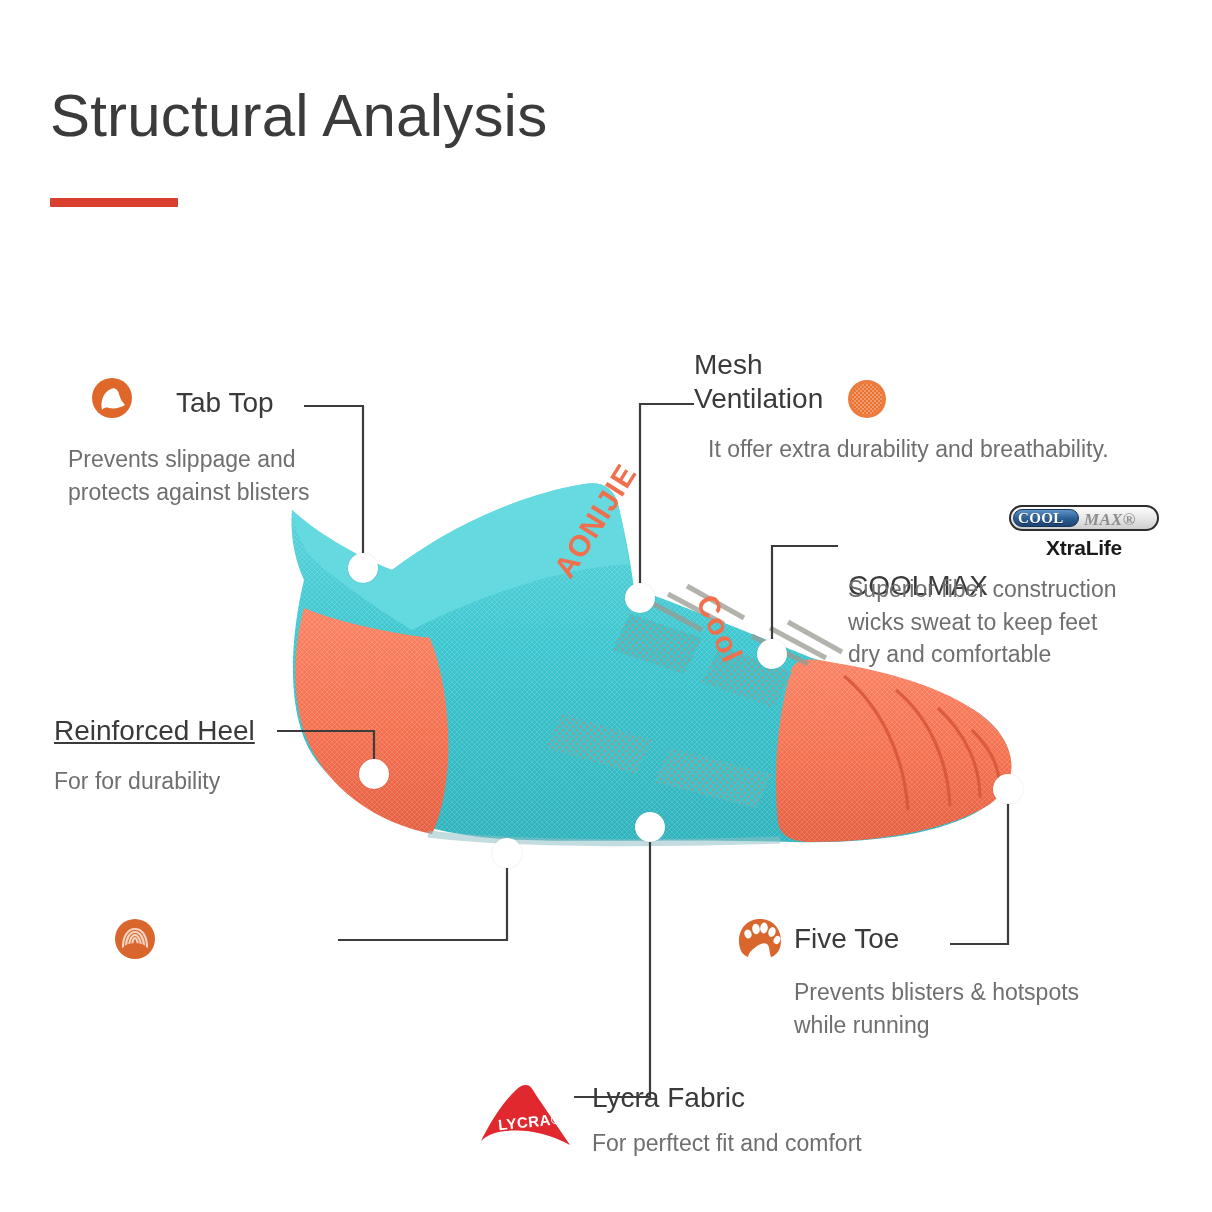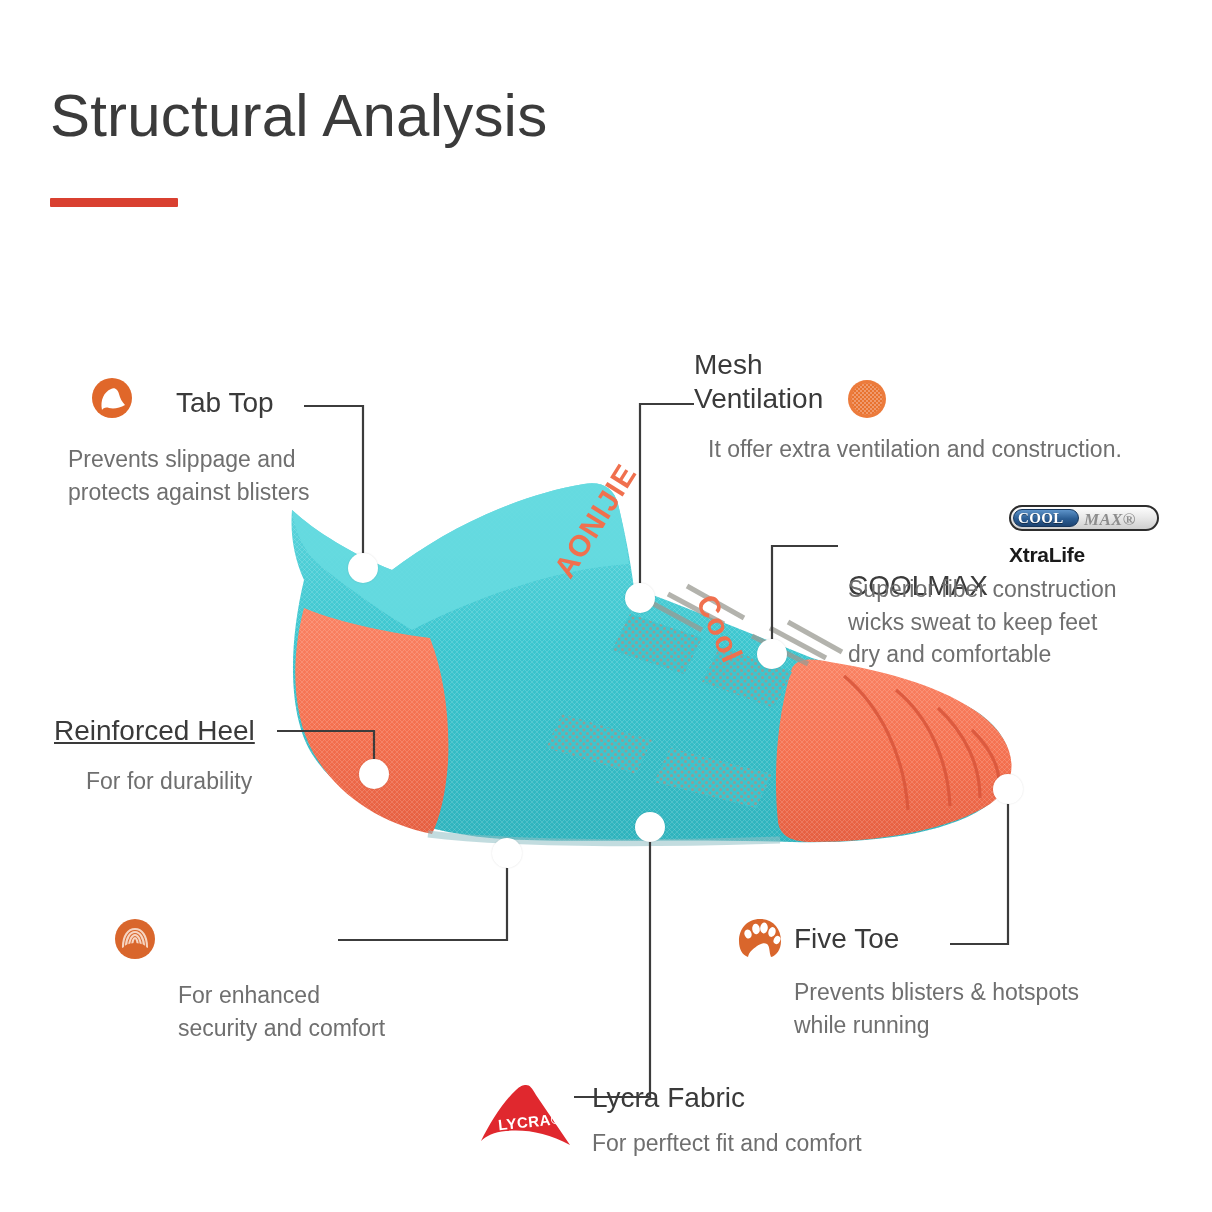--- a/index.html
+++ b/index.html
@@ -74,21 +74,21 @@
     letter-spacing:0.4px; line-height:17px;
     text-shadow:0 1px 0 rgba(0,0,0,.45);
   }
   .cm-max {
     position:absolute; left:73px; top:4px;
     font-family:"Liberation Serif", serif;
     font-size:17px; font-weight:700; color:#8d8d8d;
     letter-spacing:0.3px; line-height:17px;font-style:italic;
   }
   .cm-xtralife {
-    margin-top:12px; width:150px;
+    margin-top:5px; text-align:center; width:150px;
     font-size:21px; font-weight:700; color:#1a1a1a;
     letter-spacing:-0.3px; font-family:"Liberation Sans", sans-serif;
   }
 
   
   .lycra-logo { position:absolute; }
   .lycra-text {
     position:absolute; left:20px; top:30px;
     font-size:15px; font-weight:700; color:#ffffff;
     letter-spacing:0.5px;
@@ -293,21 +293,21 @@
           <rect width="4" height="4" fill="#f09a6d"></rect>
           <rect x="0" y="0" width="2" height="2" fill="#e8732f"></rect>
           <rect x="2" y="2" width="2" height="2" fill="#e8732f"></rect>
         </pattern>
       </defs>
       <circle cx="21" cy="21" r="19" fill="#ec7b3c"></circle>
       <circle cx="21" cy="21" r="15.5" fill="url(#icomesh)"></circle>
     </svg>
   </div>
   <div class="co" style="left:708px;top:433px;width:500px;">
-    <div class="co-sub">It offer extra ventilation and construction.</div>
+    <div class="co-sub">It offer extra durability and breathability.</div>
   </div>
 
   <div class="co" style="left:848px;top:529px;margin-top:40px;">
     <div class="co-head">COOLMAX</div>
   </div>
   <div class="coolmax-badge" style="left:1009px;top:505px;">
     <div class="cm-pill">
       <div class="cm-oval"></div>
       <div class="cm-cool">COOL</div>
       <div class="cm-max">MAX®</div>
@@ -316,39 +316,35 @@
   </div>
   <div class="co" style="left:848px;top:573px;width:340px;">
     <div class="co-sub">Superior fiber construction
 wicks sweat to keep feet
 dry and comfortable</div>
   </div>
 
   <div class="co" style="left:54px;top:714px;text-decoration:underline;">
     <div class="co-head">Reinforced Heel</div>
   </div>
-  <div class="co" style="left:54px;top:765px;width:300px;margin-left:32px;">
+  <div class="co" style="left:54px;top:765px;width:300px;">
     <div class="co-sub">For for durability</div>
   </div>
 
   <div class="ico" style="left:112px;top:916px;">
     <svg width="46" height="46" viewBox="0 0 46 46">
       <circle cx="23" cy="23" r="20" fill="#d9662c"></circle>
       <g fill="none" stroke="#f6d5c2" stroke-width="2.1" stroke-linecap="round">
         <path d="M11,31 C11,20 16,13 23,13 C30,13 35,20 35,31"></path>
         <path d="M14,31 C14,22 18,16 23,16 C28,16 32,22 32,31"></path>
         <path d="M17,31 C17,24 20,19 23,19 C26,19 29,24 29,31"></path>
         <path d="M20,31 C20,26 21.5,22 23,22 C24.5,22 26,26 26,31"></path>
       </g>
       <ellipse cx="23" cy="33" rx="12" ry="6" fill="#d9662c"></ellipse>
     </svg>
-  </div>
-  <div class="co" style="left:178px;top:979px;width:300px;">
-    <div class="co-sub">For enhanced
-security and comfort</div>
   </div>
 
   <div class="ico" style="left:736px;top:916px;">
     <svg width="48" height="44" viewBox="0 0 48 44">
       <path d="M24,3 C37,3 45,13 45,25 C45,34 40,40 35,41
                C33,36 34,30 31,28 C28,26 24,28 21,30
                C17,33 13,36 12,41 C6,39 3,33 3,25 C3,13 11,3 24,3 Z" fill="#d9662c"></path>
       <ellipse cx="12" cy="18" rx="3.6" ry="4.6" fill="#ffffff" transform="rotate(-18 12 18)"></ellipse>
       <ellipse cx="20" cy="13" rx="3.8" ry="5.2" fill="#ffffff" transform="rotate(-8 20 13)"></ellipse>
       <ellipse cx="28" cy="12" rx="3.8" ry="5.4" fill="#ffffff" transform="rotate(5 28 12)"></ellipse>

